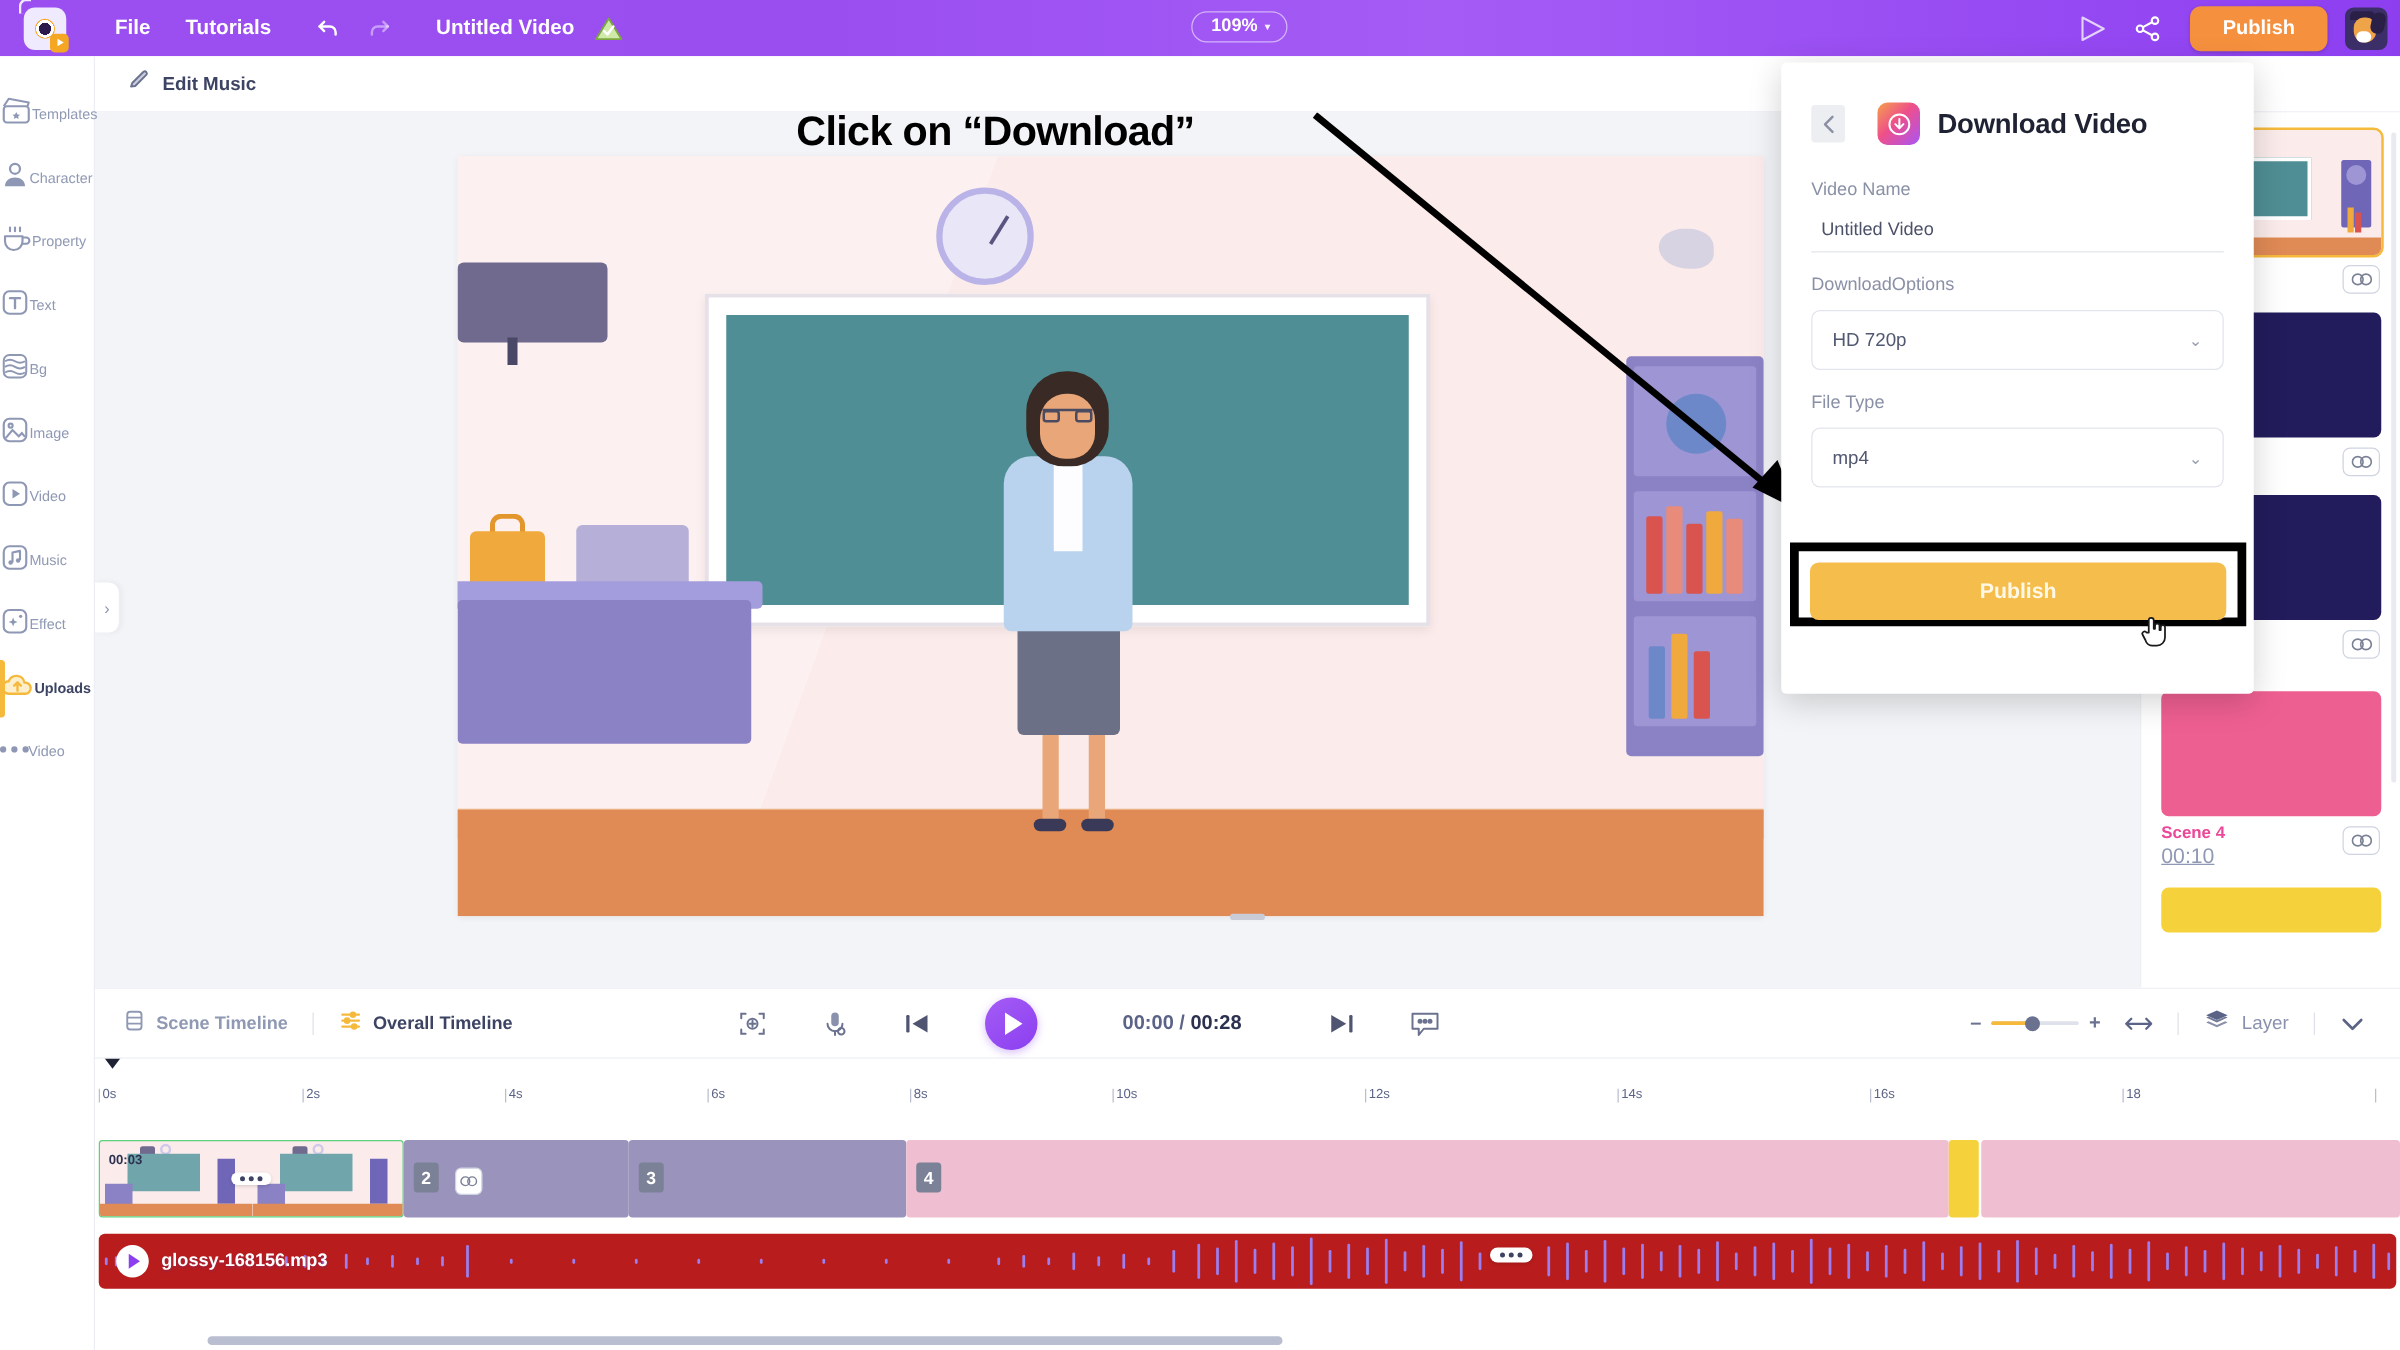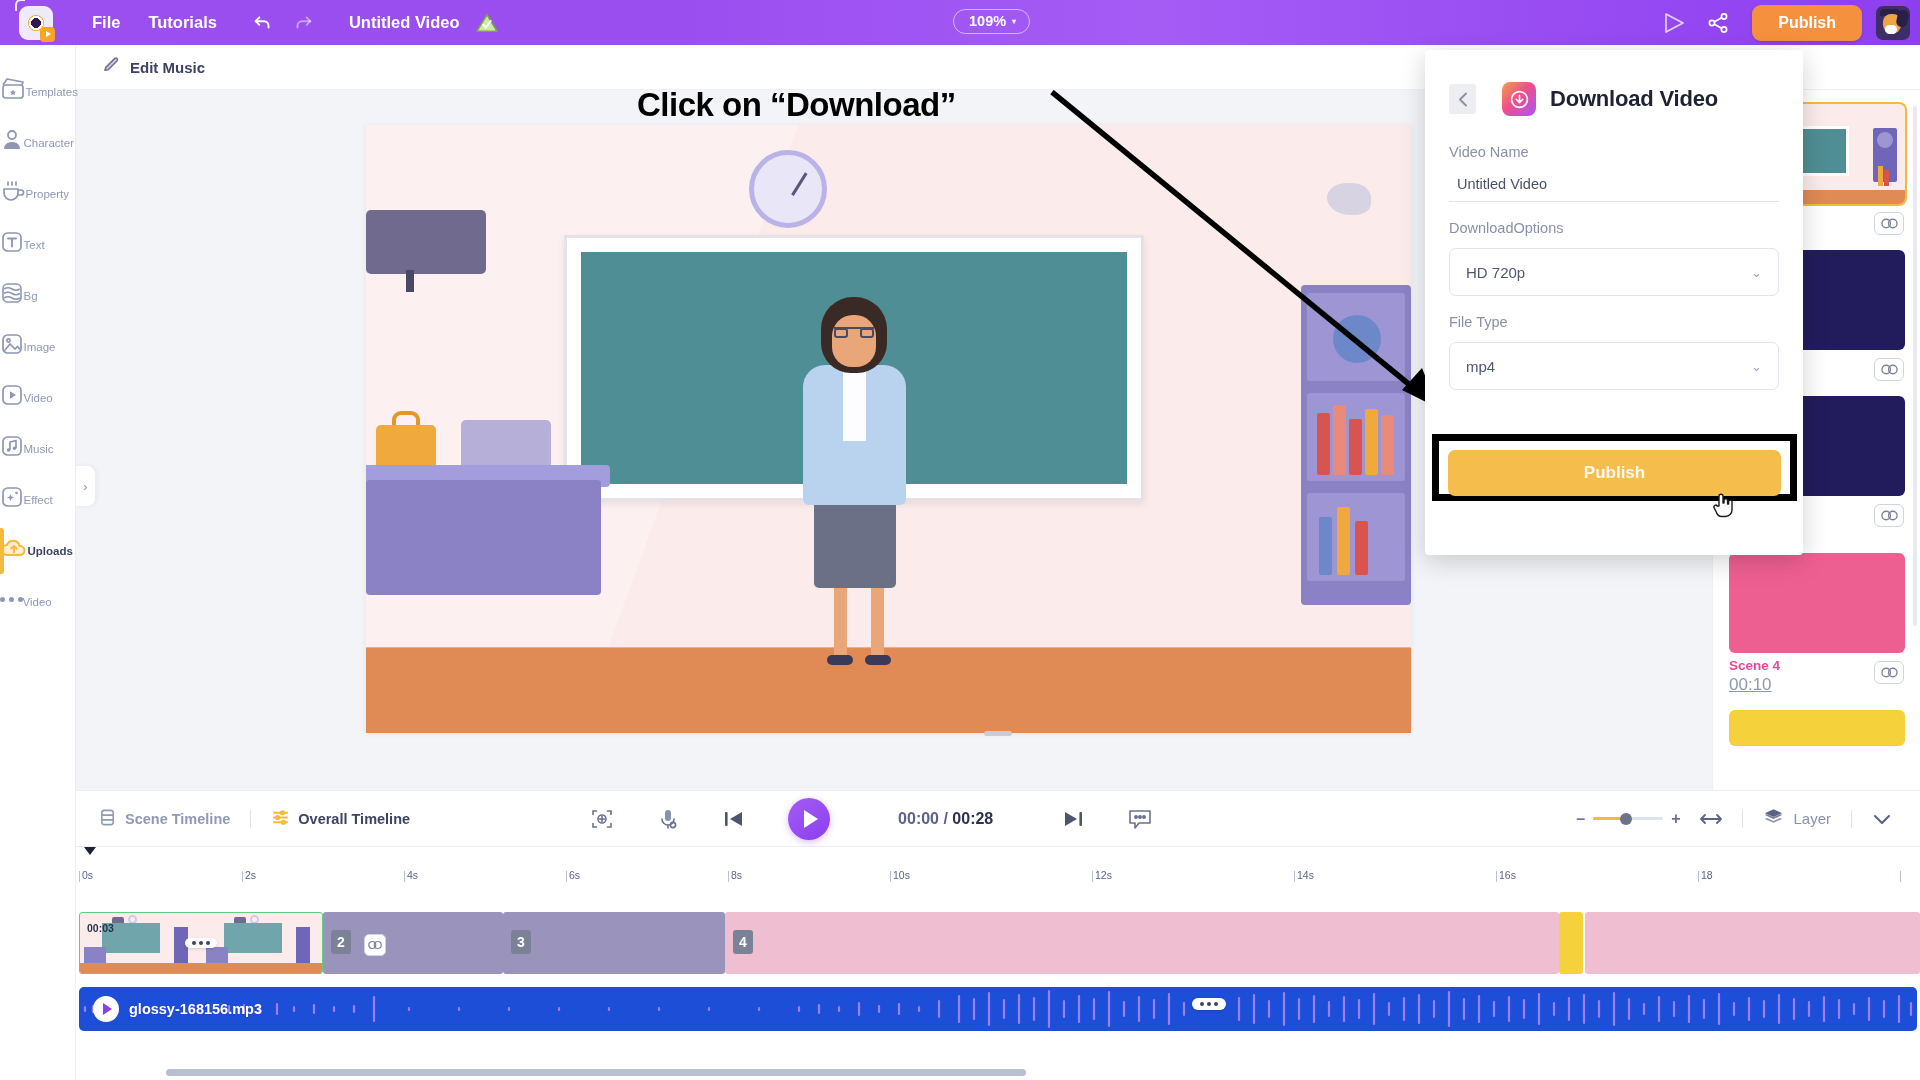--- a/index.html
+++ b/index.html
@@ -421,21 +421,21 @@
   .thumb-mini { position: absolute; top: 0; width: 122px; height: 60px; overflow: hidden; }
   .tm-board { position:absolute; left:22px; top:10px; width:58px; height:30px; background:#6fa5ab; }
   .tm-floor { position:absolute; left:0; bottom:0; width:122px; height:10px; background:#e08a55; }
   .tm-shelf { position:absolute; right:14px; top:14px; width:14px; height:36px; background:#6f66b8; }
   .tm-desk { position:absolute; left:4px; bottom:8px; width:22px; height:18px; background:#8a82c4; }
   .tm-clock { position:absolute; left:48px; top:2px; width:9px; height:9px; border-radius:50%; border:2px solid #cfc9ea; }
   .tm-tv { position:absolute; left:32px; top:4px; width:12px; height:9px; background:#6f6a8e; border-radius:2px; }
 
   .track-audio {
     position: absolute; left: 3px; top: 140px; height: 44px; width: 1838px;
-    background: #1d4ed8; border-radius: 5px; overflow: hidden; display: flex; align-items: center;
+    background: #b91c1c; border-radius: 5px; overflow: hidden; display: flex; align-items: center;
   }
   .audio-play {
     width: 26px; height: 26px; border-radius: 50%; background: #fff;
     display: flex; align-items: center; justify-content: center;
     margin-left: 14px; flex-shrink: 0; cursor: pointer; z-index: 3;
   }
   .audio-play::after {
     content: ''; border-left: 9px solid #8b3ff0;
     border-top: 6px solid transparent; border-bottom: 6px solid transparent; margin-left: 3px;
   }

